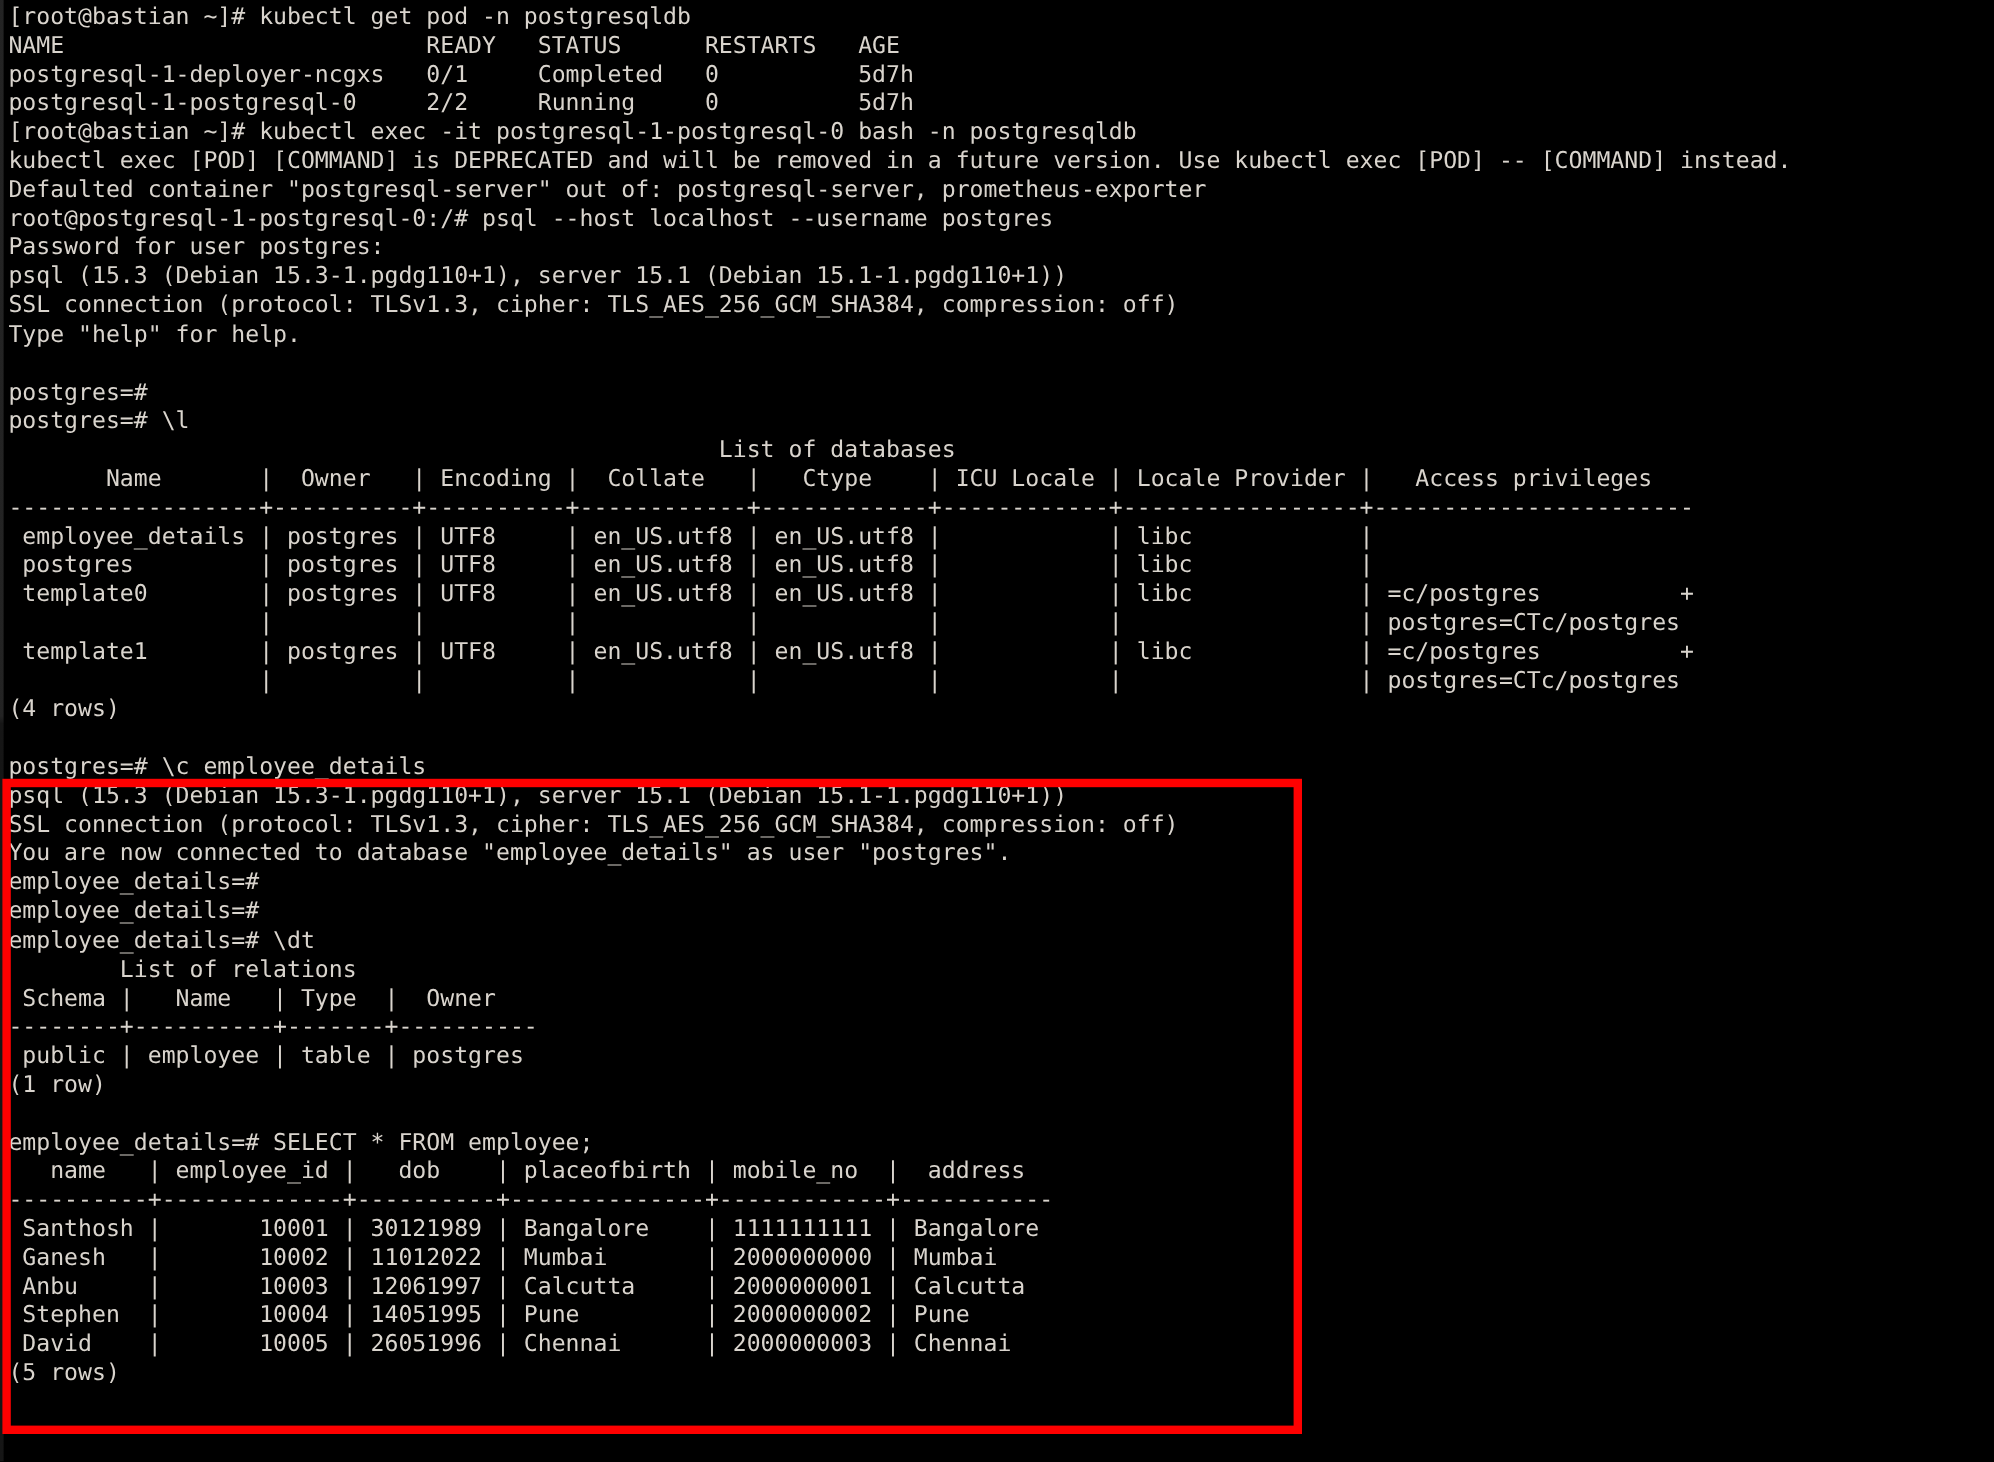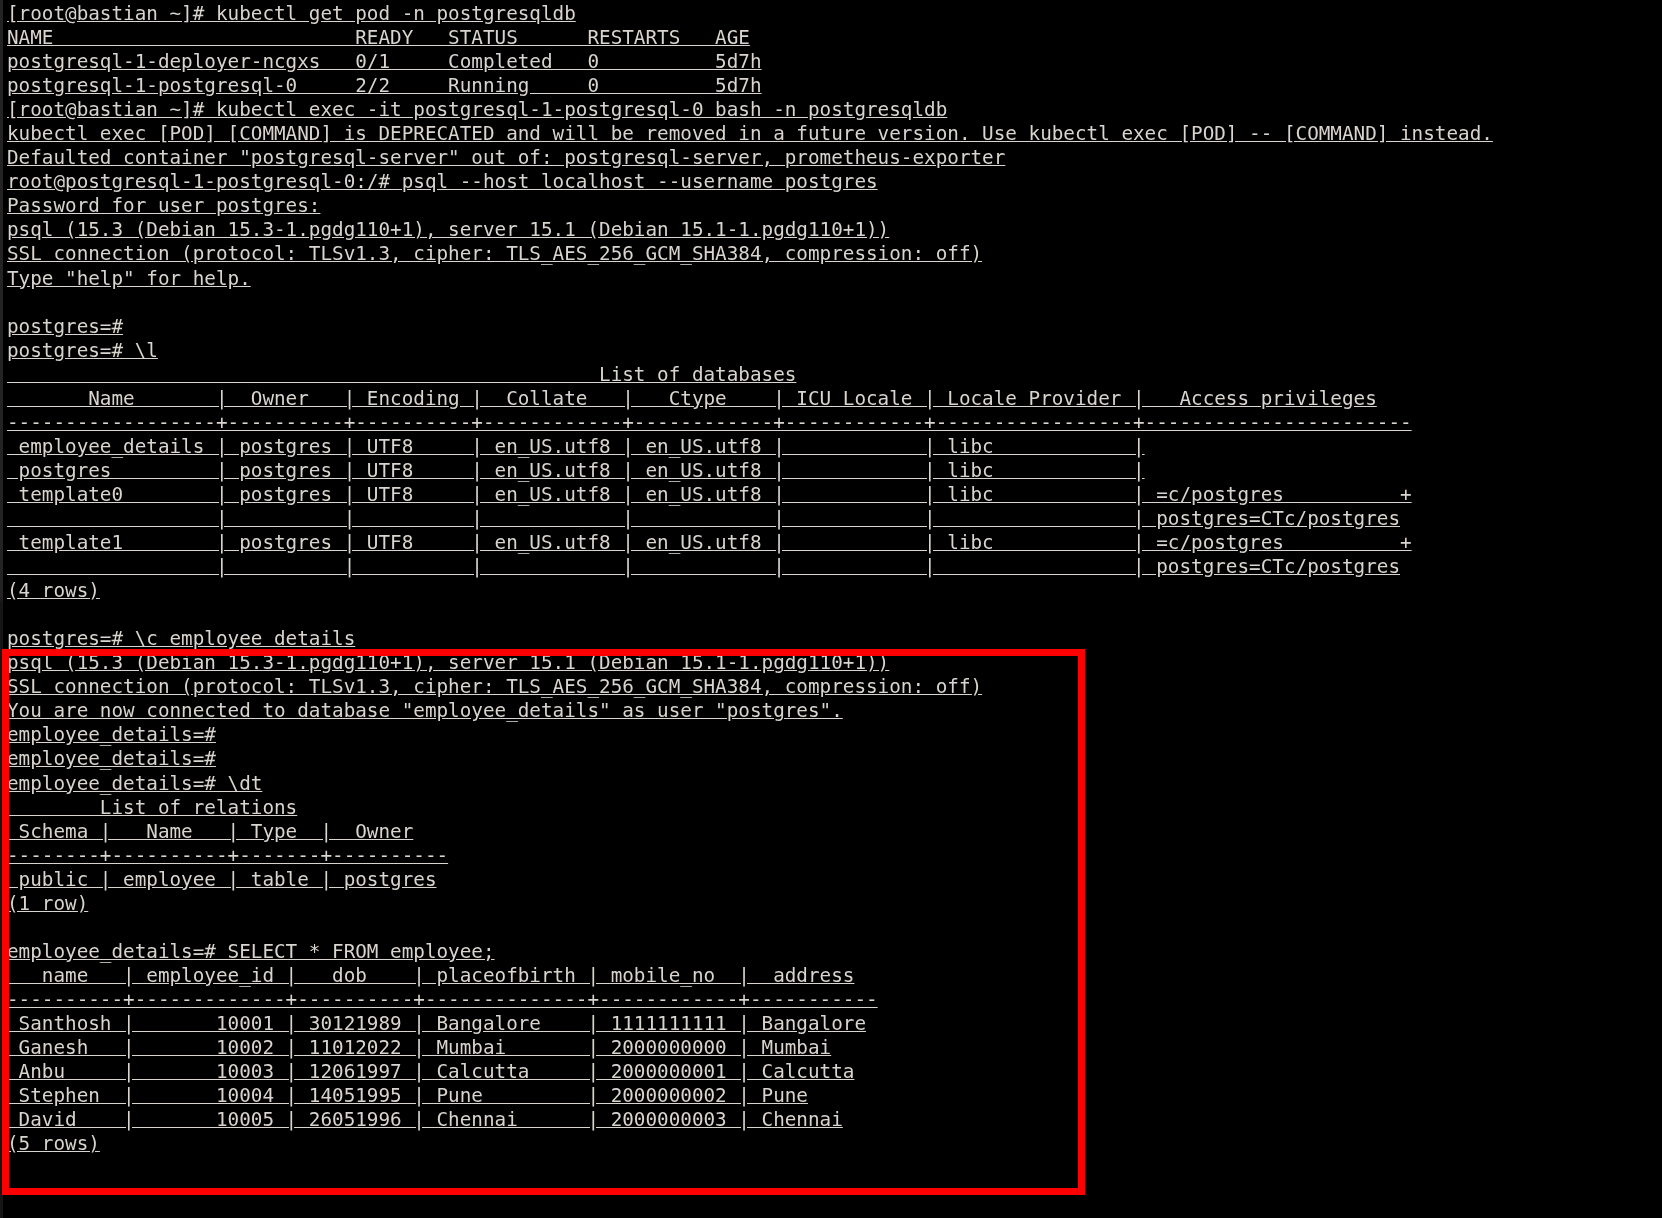--- a/index.html
+++ b/index.html
@@ -40,21 +40,20 @@
         #2a2a2a 0%, #2a2a2a 49%,
         #1a1a1a 49.5%, #1a1a1a 100%);
     opacity: 0.85;
     pointer-events: none;
   }
 
   #screen-lines {
     position: relative;
     white-space: pre;
     z-index: 2;
-    text-decoration: underline;
   }
 
   .tline {
     display: block;
     white-space: pre;
     height: 24.05px;
     font-family: "DejaVu Sans Mono", "Liberation Mono", monospace;
     font-size: 19.3px;
     line-height: 24.05px;
     color: #d9d4cd;

